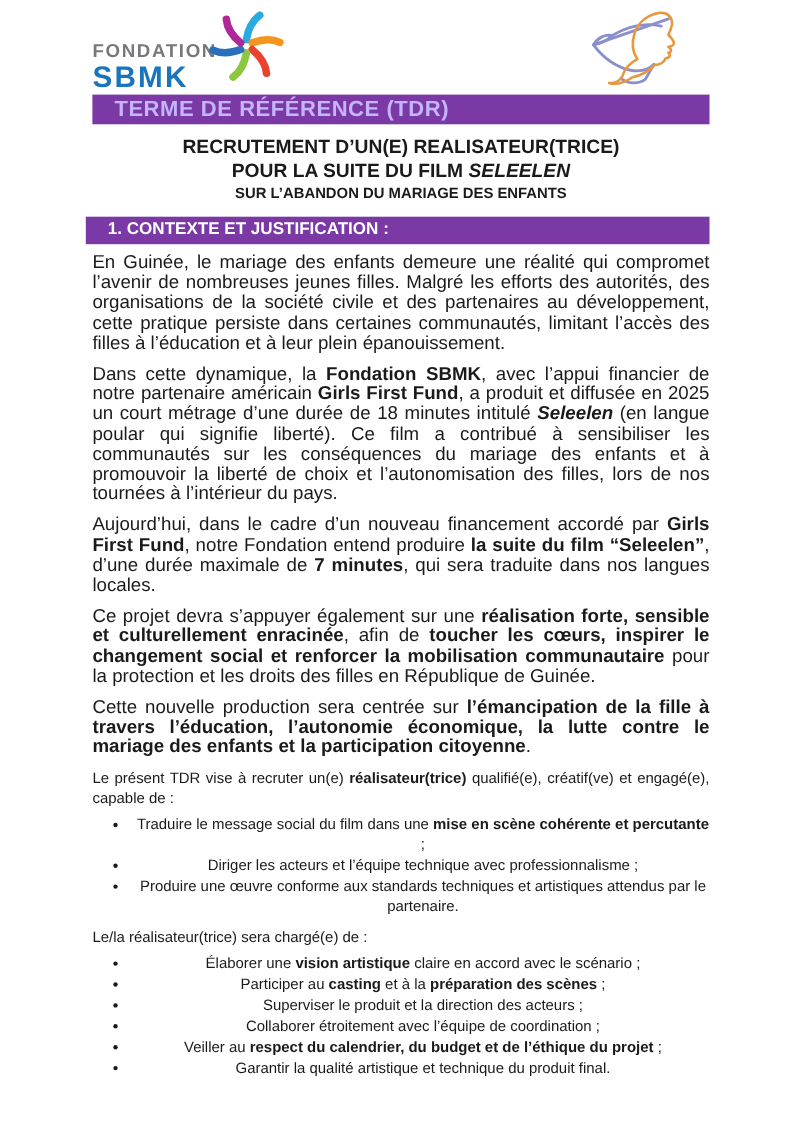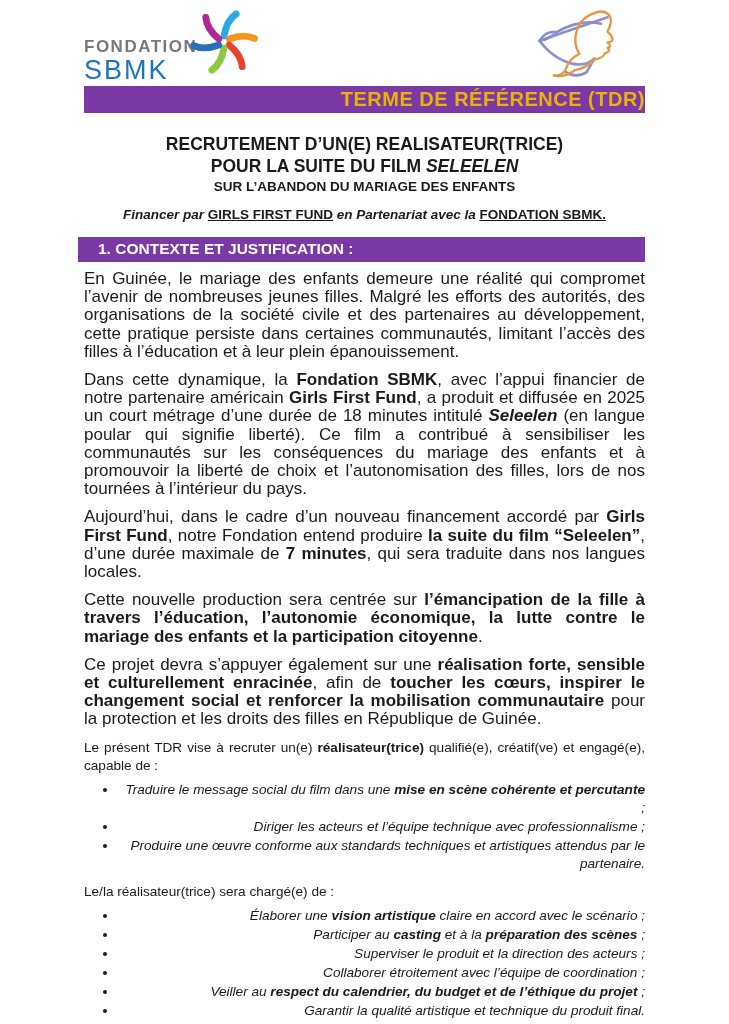--- a/index.html
+++ b/index.html
@@ -10,47 +10,47 @@
   .page{width:729px;height:1024px;box-sizing:border-box;padding:8px 84px 0 84px;}
   .b{font-weight:bold;}
   .i{font-style:italic;}
   .u{text-decoration:underline;}
 
   
   .header-row{display:flex;justify-content:space-between;align-items:flex-start;height:70px;}
   .logo-sbmk{position:relative;width:175px;height:70px;}
   .logo-sbmk .txt{position:absolute;left:0;top:30px;line-height:1;}
   .logo-fondation{display:block;font-weight:bold;color:#77787b;font-size:17px;letter-spacing:1.5px;}
-  .logo-sbmk-word{display:block;font-weight:normal;color:#1b75bc;font-size:27px;letter-spacing:2px;margin-top:2px;}
+  .logo-sbmk-word{display:block;font-weight:bold;color:#1b75bc;font-size:27px;letter-spacing:2px;margin-top:2px;}
   .pinwheel{position:absolute;left:98px;top:-4px;}
   .logo-bird{width:118px;height:72px;margin-top:0;}
 
   
   .banner{
-    margin-top:8px;background:#7b39a6;color:#eab308;text-align:right;
-    font-weight:bold;font-size:20px;line-height:27px;height:27px;letter-spacing:.5px;
+    margin-top:8px;background:#7b39a6;color:#c4b5fd;text-align:left;
+    font-weight:bold;font-size:20px;line-height:27px;height:27px;letter-spacing:.5px;padding-left:20px;
   }
 
   
-  .title-block{margin-top:21px;text-align:center;font-weight:bold;}
+  .title-block{margin-top:10px;text-align:center;font-weight:bold;}
   .title-line1,.title-line2{font-size:17.5px;line-height:21.5px;}
   .title-line3{font-size:13.5px;line-height:17px;margin-top:1px;text-align:center;}
 
   
   .funding{margin-top:11px;text-align:center;font-size:13.5px;line-height:18px;}
 
   
   .section-heading{
     margin:13px 0 8px -6px;background:#7b39a6;color:#ffffff;font-weight:bold;
     font-size:15.5px;line-height:18px;padding:3px 6px 4px 20px;
   }
   .paras p{margin:0 0 10px 0;font-size:17px;line-height:18.2px;text-align:justify;}
   .intro{margin:0 0 6px 0;font-size:13.6px;line-height:18.2px;text-align:justify;}
   ul.bullets{margin:0 0 10px 0;padding:0 0 0 34px;list-style:disc;}
-  ul.bullets li{font-size:13.6px;line-height:18px;padding-left:6px;margin:0 0 1px 0;text-align:right;font-style:italic;}
+  ul.bullets li{font-size:13.6px;line-height:18px;padding-left:6px;margin:0 0 1px 0;text-align:center;}
 </style>
 </head>
 <body>
 
 <div class="page">
 
   <div class="header-row">
     <div class="logo-sbmk">
       <div class="txt">
         <span class="logo-fondation">FONDATION</span>
@@ -82,30 +82,29 @@
   </div>
 
   <div class="banner">TERME DE RÉFÉRENCE (TDR)</div>
 
   <div class="title-block">
     <div class="title-line1">RECRUTEMENT D’UN(E) REALISATEUR(TRICE)</div>
     <div class="title-line2"><span>POUR LA SUITE DU FILM </span><span class="i">SELEELEN</span></div>
     <div class="title-line3">SUR L’ABANDON DU MARIAGE DES ENFANTS</div>
   </div>
 
-  <div class="funding"><span class="b i">Financer par </span><span class="b u">GIRLS FIRST FUND</span><span class="b i"> en Partenariat avec la </span><span class="b u">FONDATION SBMK.</span></div>
 
   <div>
     <div class="section-heading">1. CONTEXTE ET JUSTIFICATION :</div>
     <div class="paras">
         <p><span>En Guinée, le mariage des enfants demeure une réalité qui compromet l’avenir de nombreuses jeunes filles. Malgré les efforts des autorités, des organisations de la société civile et des partenaires au développement, cette pratique persiste dans certaines communautés, limitant l’accès des filles à l’éducation et à leur plein épanouissement.</span></p>
         <p><span>Dans cette dynamique, la </span><span class="b">Fondation SBMK</span><span>, avec l’appui financier de notre partenaire américain </span><span class="b">Girls First Fund</span><span>, a produit et diffusée en 2025 un court métrage d’une durée de 18 minutes intitulé </span><span class="b i">Seleelen</span><span> (en langue poular qui signifie liberté). Ce film a contribué à sensibiliser les communautés sur les conséquences du mariage des enfants et à promouvoir la liberté de choix et l’autonomisation des filles, lors de nos tournées à l’intérieur du pays.</span></p>
         <p><span>Aujourd’hui, dans le cadre d’un nouveau financement accordé par </span><span class="b">Girls First Fund</span><span>, notre Fondation entend produire </span><span class="b">la suite du film “Seleelen”</span><span>, d’une durée maximale de </span><span class="b">7 minutes</span><span>, qui sera traduite dans nos langues locales.</span></p>
+        <p><span>Ce projet devra s’appuyer également sur une </span><span class="b">réalisation forte, sensible et culturellement enracinée</span><span>, afin de </span><span class="b">toucher les cœurs, inspirer le changement social et renforcer la mobilisation communautaire</span><span> pour la protection et les droits des filles en République de Guinée.</span></p>
         <p><span>Cette nouvelle production sera centrée sur </span><span class="b">l’émancipation de la fille à travers l’éducation, l’autonomie économique, la lutte contre le mariage des enfants et la participation citoyenne</span><span>.</span></p>
-        <p><span>Ce projet devra s’appuyer également sur une </span><span class="b">réalisation forte, sensible et culturellement enracinée</span><span>, afin de </span><span class="b">toucher les cœurs, inspirer le changement social et renforcer la mobilisation communautaire</span><span> pour la protection et les droits des filles en République de Guinée.</span></p>
       </div>
   </div>
 
   <div>
     <p class="intro"><span>Le présent TDR vise à recruter un(e) </span><span class="b">réalisateur(trice)</span><span> qualifié(e), créatif(ve) et engagé(e), capable de :</span></p>
     <ul class="bullets">
         <li><span>Traduire le message social du film dans une </span><span class="b">mise en scène cohérente et percutante</span><span> ;</span></li>
         <li><span>Diriger les acteurs et l’équipe technique avec professionnalisme ;</span></li>
         <li><span>Produire une œuvre conforme aux standards techniques et artistiques attendus par le partenaire.</span></li>
       </ul>

